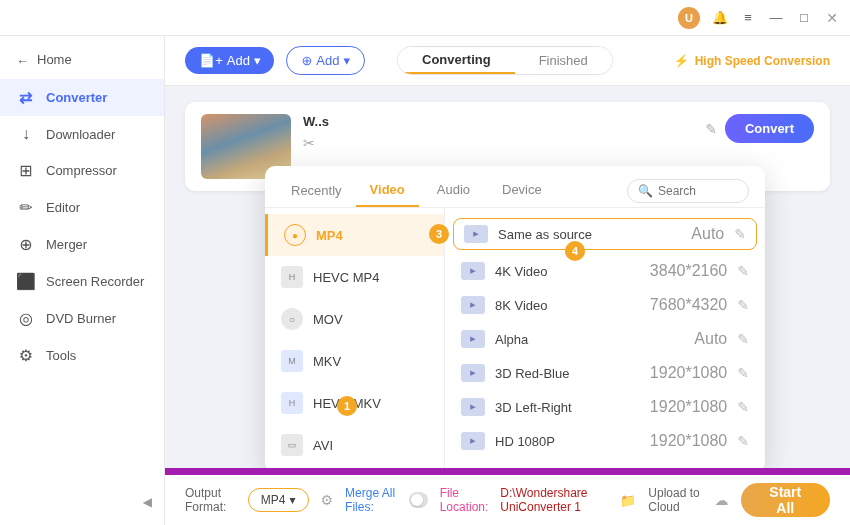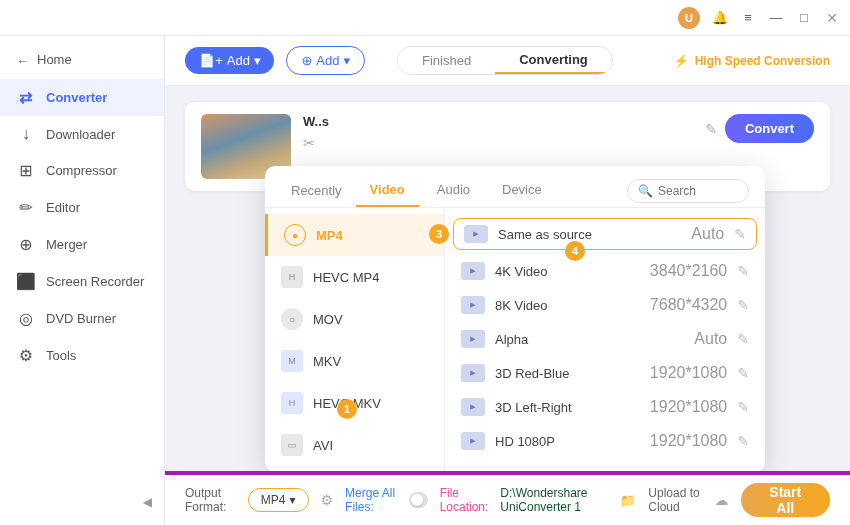--- a/index.html
+++ b/index.html
@@ -268,37 +268,37 @@
     
     .step-badge {
       width: 20px; height: 20px; border-radius: 50%; background: #f5a623; color: white;
       display: flex; align-items: center; justify-content: center; font-size: 11px; font-weight: bold;
       position: absolute;
     }
 
     
     .bottom-bar {
       background: #fff;
-      border-top: 4px solid #a21caf;
+      border-top: 7px solid #a21caf;
       padding: 8px 20px;
       display: flex;
       align-items: center;
       gap: 12px;
     }
     .output-format-label { font-size: 12px; color: #666; }
     .output-format-select {
       display: flex; align-items: center; gap: 4px;
       border: 1.5px solid #f5a623; border-radius: 15px; padding: 4px 12px;
       font-size: 12px; color: #444; cursor: pointer;
     }
     .merge-label { font-size: 12px; color: #3b82f6; }
     .toggle { width: 30px; height: 16px; background: #e0e0e0; border-radius: 8px; position: relative; cursor: pointer; }
     .toggle::after { content: ''; width: 12px; height: 12px; background: #fff; border-radius: 50%; position: absolute; top: 2px; left: 2px; box-shadow: 0 1px 2px rgba(0,0,0,0.2); }
     .location-label { font-size: 12px; color: #ec4899; }
-    .location-value { font-size: 12px; color: #14532d; }
+    .location-value { font-size: 12px; color: #b91c1c; }
     .start-btn {
       margin-left: auto;
       background: linear-gradient(90deg, #e8a84a, #f5a623);
       color: white;
       border: none;
       border-radius: 20px;
       padding: 1px 28px;
       font-size: 14px;
       cursor: pointer;
       font-weight: 700;
@@ -377,22 +377,22 @@
         <span>Add</span>
         <span>▾</span>
       </button>
       <button class="add-btn-secondary">
         <span>⊕</span>
         <span>Add</span>
         <span>▾</span>
       </button>
 
       <div class="tab-group">
+        <button class="tab-btn active">Converting</button>
         <button class="tab-btn">Finished</button>
-        <button class="tab-btn active">Converting</button>
       </div>
 
       <div class="high-speed">
         <span>⚡</span>
         <span>High Speed Conversion</span>
       </div>
     </div>
 
     <div class="content-area">
 

